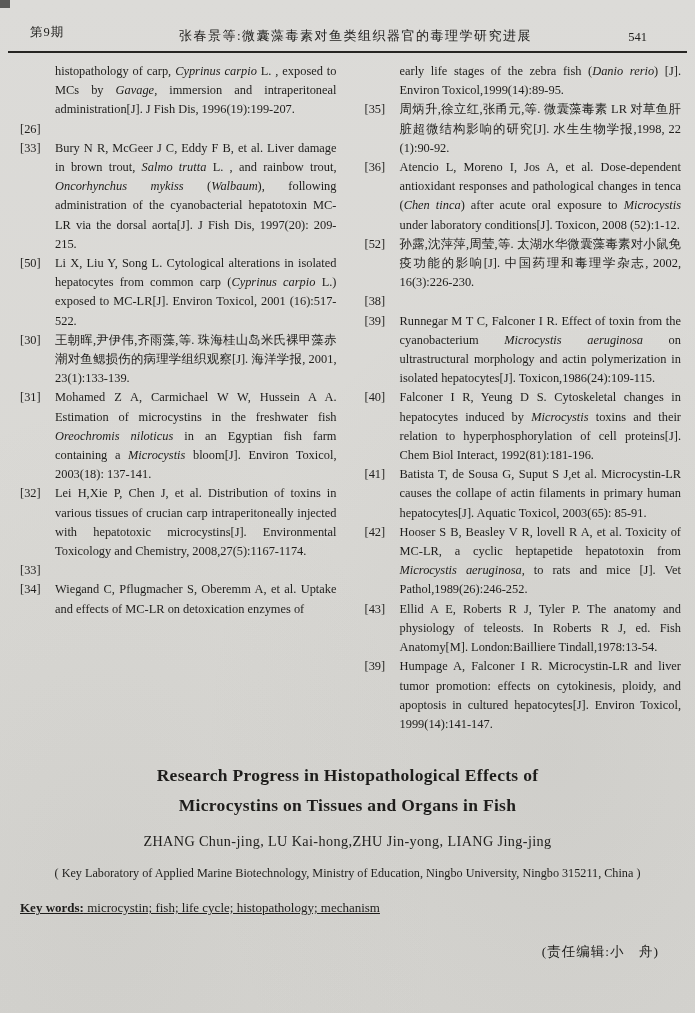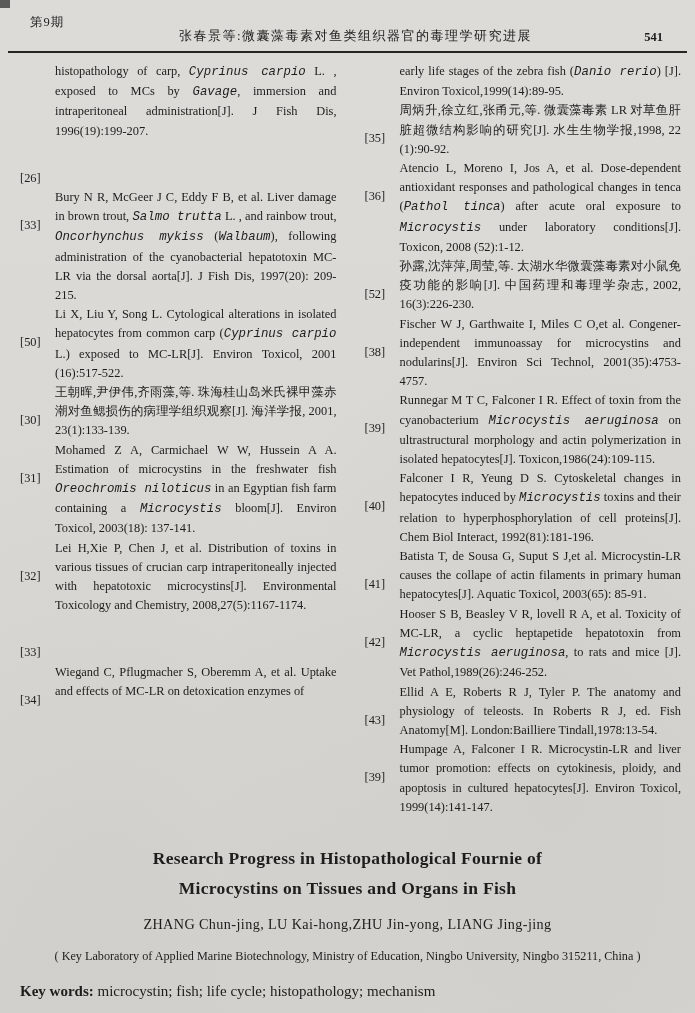--- a/index.html
+++ b/index.html
@@ -18,45 +18,45 @@
   }
   .corner-mark { position:absolute; top:0; left:0; width:10px; height:8px; background:#3a3a38; opacity:.8; }
 
   
   .header {
     position:relative;
     padding:27px 26px 3px 28px;
     height:18px;
     font-size:12.5px;
   }
-  .header .issue { position:absolute; left:30px; bottom:17px; letter-spacing:1px; }
+  .header .issue { position:absolute; left:30px; bottom:7px; letter-spacing:1px; }
   .header .running-title { position:absolute; left:16px; right:0; bottom:3px; text-align:center; letter-spacing:1.5px; font-size:13px; }
-  .header .pageno { position:absolute; right:32px; bottom:3px;font-weight:bold; }
+  .header .pageno { position:absolute; right:48px; bottom:3px; }
   .header-rule { border:none; border-top:2.3px solid #262522; margin:3px 8px 0 8px; }
 
   
   .refs { display:flex; gap:28px; padding:9px 14px 0 20px; }
   .col { flex:1 1 0; min-width:0; }
   .ref { display:flex; font-size:12.4px; line-height:19.2px; }
-  .ref-num { flex:0 0 35px;margin-top:28px; }
+  .ref-num { flex:0 0 35px; }
   .ref-text { flex:1 1 auto; text-align:justify; text-justify:inter-word; }
-  .ref-text i { font-style:italic;font-family:Liberation Mono, monospace; }
+  .ref-text i { font-style:italic; }
 
   
   .en-title {
     margin-top:26px;
     text-align:center;
     font-weight:bold;
     font-size:17.5px;
     line-height:30px;
     letter-spacing:.3px;
   }
   .authors { margin-top:13px; text-align:center; font-size:14.2px; letter-spacing:.4px; }
   .affiliation { margin-top:16px; text-align:center; font-size:12.2px; }
-  .keywords { margin:19px 20px 0 20px; font-size:15px; }
+  .keywords { margin:19px 20px 0 20px; font-size:13px;text-decoration:underline; }
   .keywords b { font-weight:bold; }
   .editor-note { margin-top:27px; text-align:right; padding-right:36px; font-size:13.5px; letter-spacing:1px; }
 </style>
 </head>
 <body>
 
 <div class="page">
   <div class="corner-mark"></div>
 
   <div class="header">
@@ -107,29 +107,28 @@
       <div class="ref">
           <span class="ref-num"></span>
           <span class="ref-text">early life stages of the zebra fish (<i>Danio rerio</i>) [J]. Environ Toxicol,1999(14):89-95.</span>
         </div>
       <div class="ref">
           <span class="ref-num">[35]</span>
           <span class="ref-text">周炳升,徐立红,张甬元,等. 微囊藻毒素 LR 对草鱼肝脏超微结构影响的研究[J]. 水生生物学报,1998, 22 (1):90-92.</span>
         </div>
       <div class="ref">
           <span class="ref-num">[36]</span>
-          <span class="ref-text">Atencio L, Moreno I, Jos A, et al. Dose-dependent antioxidant responses and pathological changes in tenca (<i>Pathol tinca</i>) after acute oral exposure to <i>Microcystis</i> under laboratory conditions[J]. Toxicon, 2008 (52):1-12.</span>
+          <span class="ref-text">Atencio L, Moreno I, Jos A, et al. Dose-dependent antioxidant responses and pathological changes in tenca (<i>Chen tinca</i>) after acute oral exposure to <i>Microcystis</i> under laboratory conditions[J]. Toxicon, 2008 (52):1-12.</span>
         </div>
       <div class="ref">
           <span class="ref-num">[52]</span>
           <span class="ref-text">孙露,沈萍萍,周莹,等. 太湖水华微囊藻毒素对小鼠免疫功能的影响[J]. 中国药理和毒理学杂志, 2002, 16(3):226-230.</span>
         </div>
       <div class="ref">
           <span class="ref-num">[38]</span>
-          <span class="ref-text">Fischer W J, Garthwaite I, Miles C O,et al. Congener-independent immunoassay for microcystins and nodularins[J]. Environ Sci Technol, 2001(35):4753-4757.</span>
         </div>
       <div class="ref">
           <span class="ref-num">[39]</span>
           <span class="ref-text">Runnegar M T C, Falconer I R. Effect of toxin from the cyanobacterium <i>Microcystis aeruginosa</i> on ultrastructural morphology and actin polymerization in isolated hepatocytes[J]. Toxicon,1986(24):109-115.</span>
         </div>
       <div class="ref">
           <span class="ref-num">[40]</span>
           <span class="ref-text">Falconer I R, Yeung D S. Cytoskeletal changes in hepatocytes induced by <i>Microcystis</i> toxins and their relation to hyperphosphorylation of cell proteins[J]. Chem Biol Interact, 1992(81):181-196.</span>
         </div>
       <div class="ref">
@@ -145,20 +144,20 @@
           <span class="ref-text">Ellid A E, Roberts R J, Tyler P. The anatomy and physiology of teleosts. In Roberts R J, ed. Fish Anatomy[M]. London:Bailliere Tindall,1978:13-54.</span>
         </div>
       <div class="ref">
           <span class="ref-num">[39]</span>
           <span class="ref-text">Humpage A, Falconer I R. Microcystin-LR and liver tumor promotion: effects on cytokinesis, ploidy, and apoptosis in cultured hepatocytes[J]. Environ Toxicol, 1999(14):141-147.</span>
         </div>
     </div>
   </div>
 
   <div class="en-title">
-    <div>Research Progress in Histopathological Fournie of</div>
+    <div>Research Progress in Histopathological Effects of</div>
     <div>Microcystins on Tissues and Organs in Fish</div>
   </div>
   <div class="authors">ZHANG Chun-jing, LU Kai-hong,ZHU Jin-yong, LIANG Jing-jing</div>
   <div class="affiliation">( Key Laboratory of Applied Marine Biotechnology, Ministry of Education, Ningbo University, Ningbo 315211, China )</div>
   <div class="keywords"><b>Key words:</b><span> microcystin; fish; life cycle; histopathology; mechanism</span></div>
   <div class="editor-note">(责任编辑:小　舟)</div>
 </div>
 
 </body></html>

